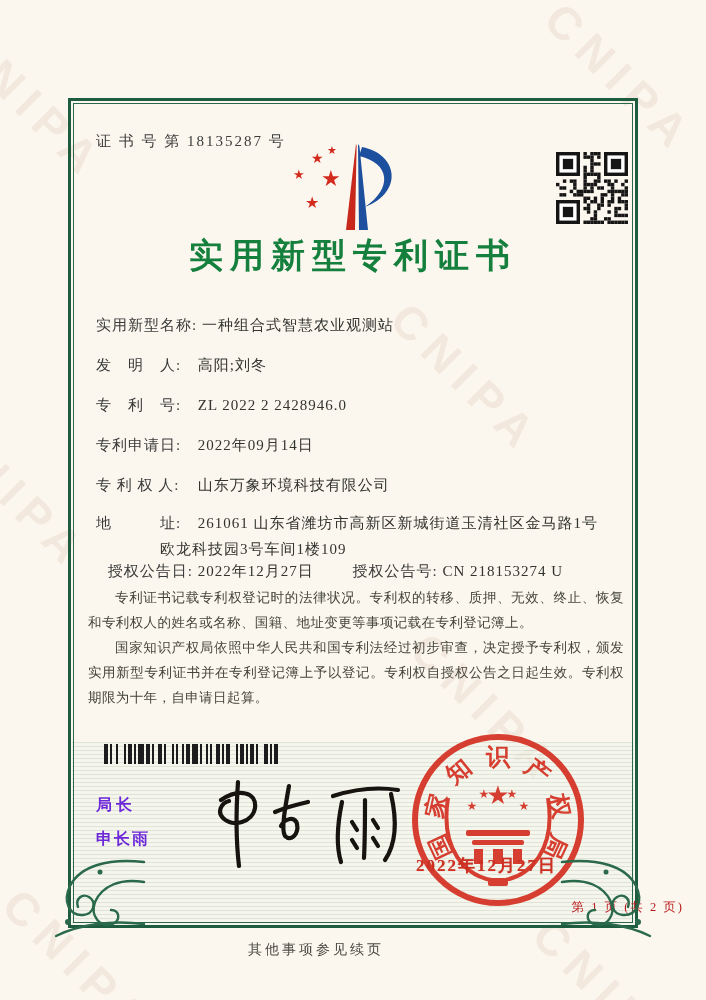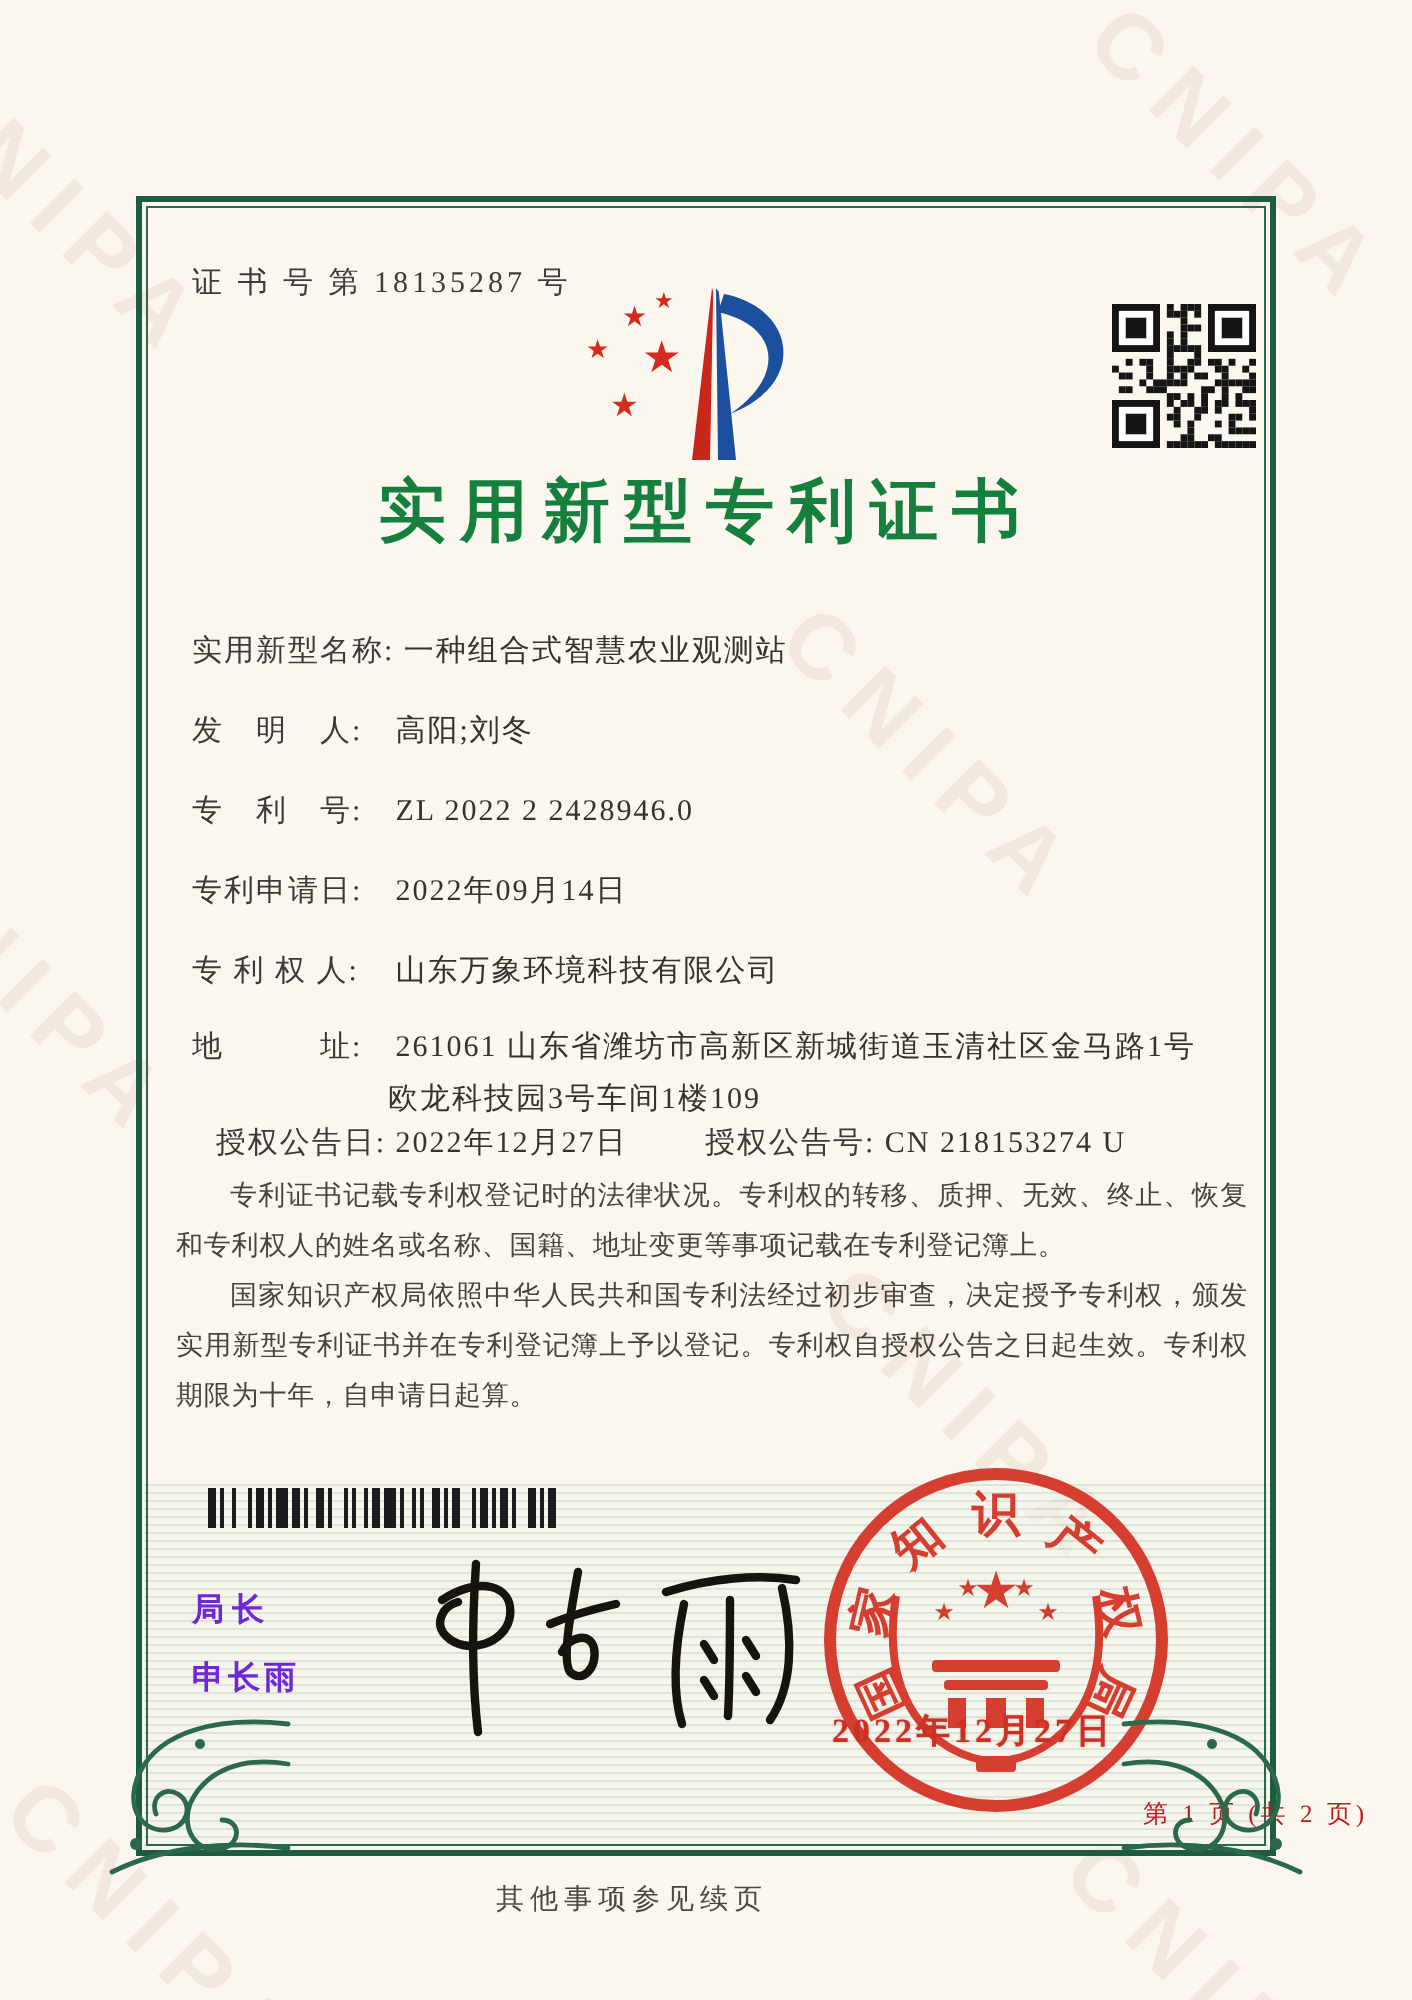--- a/index.html
+++ b/index.html
@@ -39,21 +39,21 @@
   .title{
     position:absolute;left:68px;top:233px;width:570px;text-align:center;
     font-size:34px;font-weight:bold;letter-spacing:7px;color:#15803d;
   }
   .field{
     position:absolute;left:96px;font-size:15px;color:#3a3a3a;
     letter-spacing:1px;white-space:nowrap;
   }
   .f-label{display:inline-block;min-width:97px;}
   .f-value{color:#33332f;}
-  .addr2{margin-left:98px;display:block;margin-top:7px;}
+  .addr2{margin-left:64px;display:block;margin-top:7px;}
   .pair2{margin-left:34px;}
   .body-text{
     position:absolute;left:88px;top:586px;width:536px;
     font-size:13.5px;line-height:1.85;color:#45453c;letter-spacing:0.4px;
     text-align:justify;
   }
   .body-text p{margin:0;text-indent:2em;}
   .barcode{position:absolute;left:104px;top:744px;}
   .officer{
     position:absolute;left:96px;top:795px;z-index:5;

